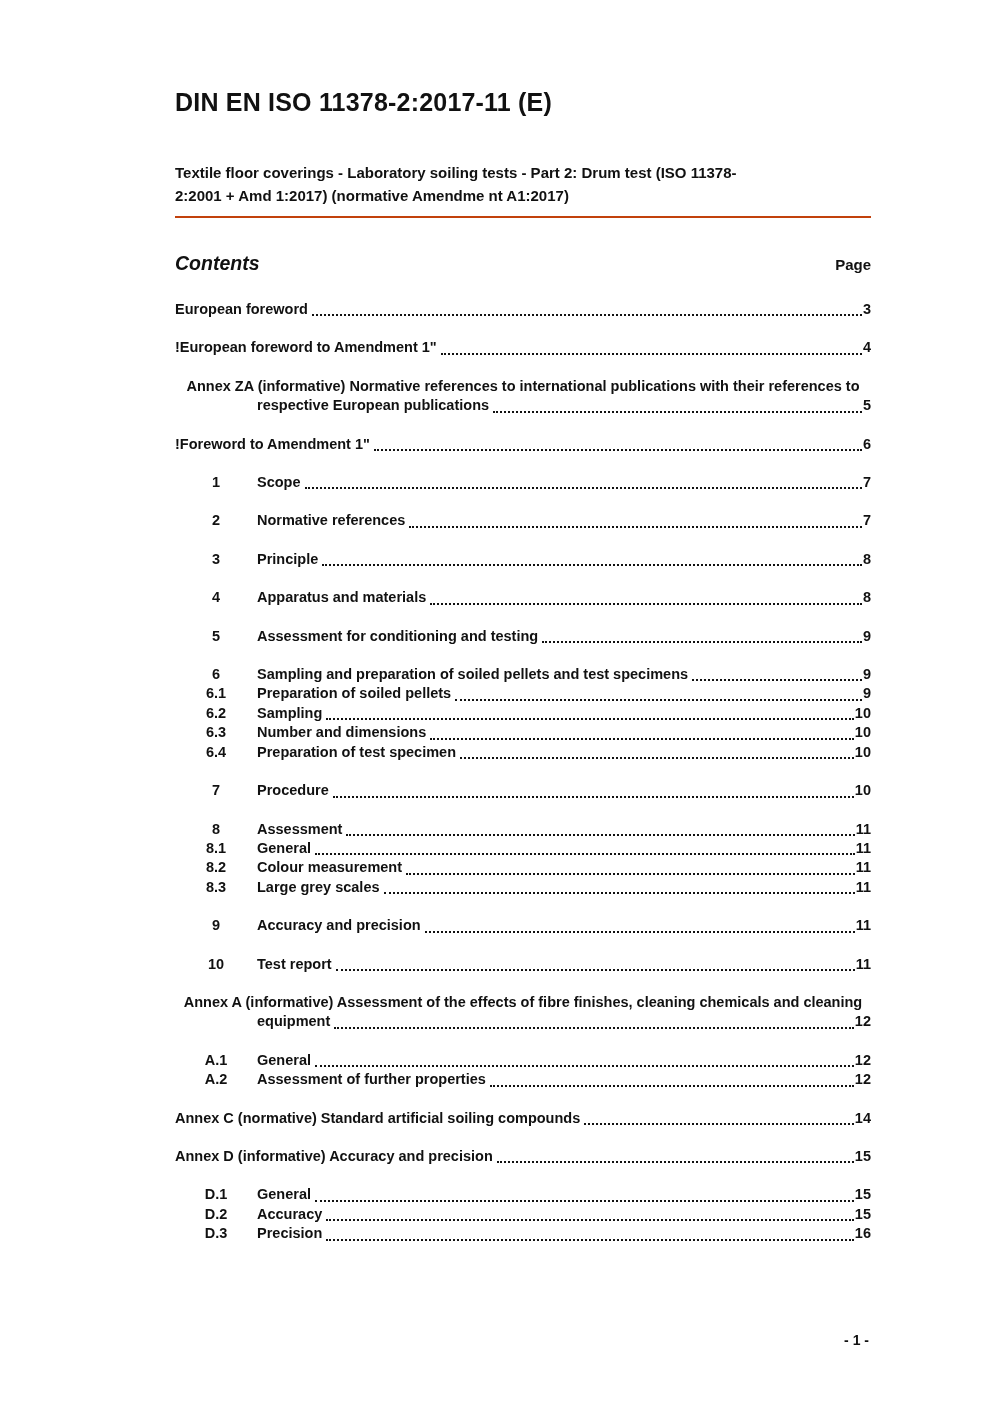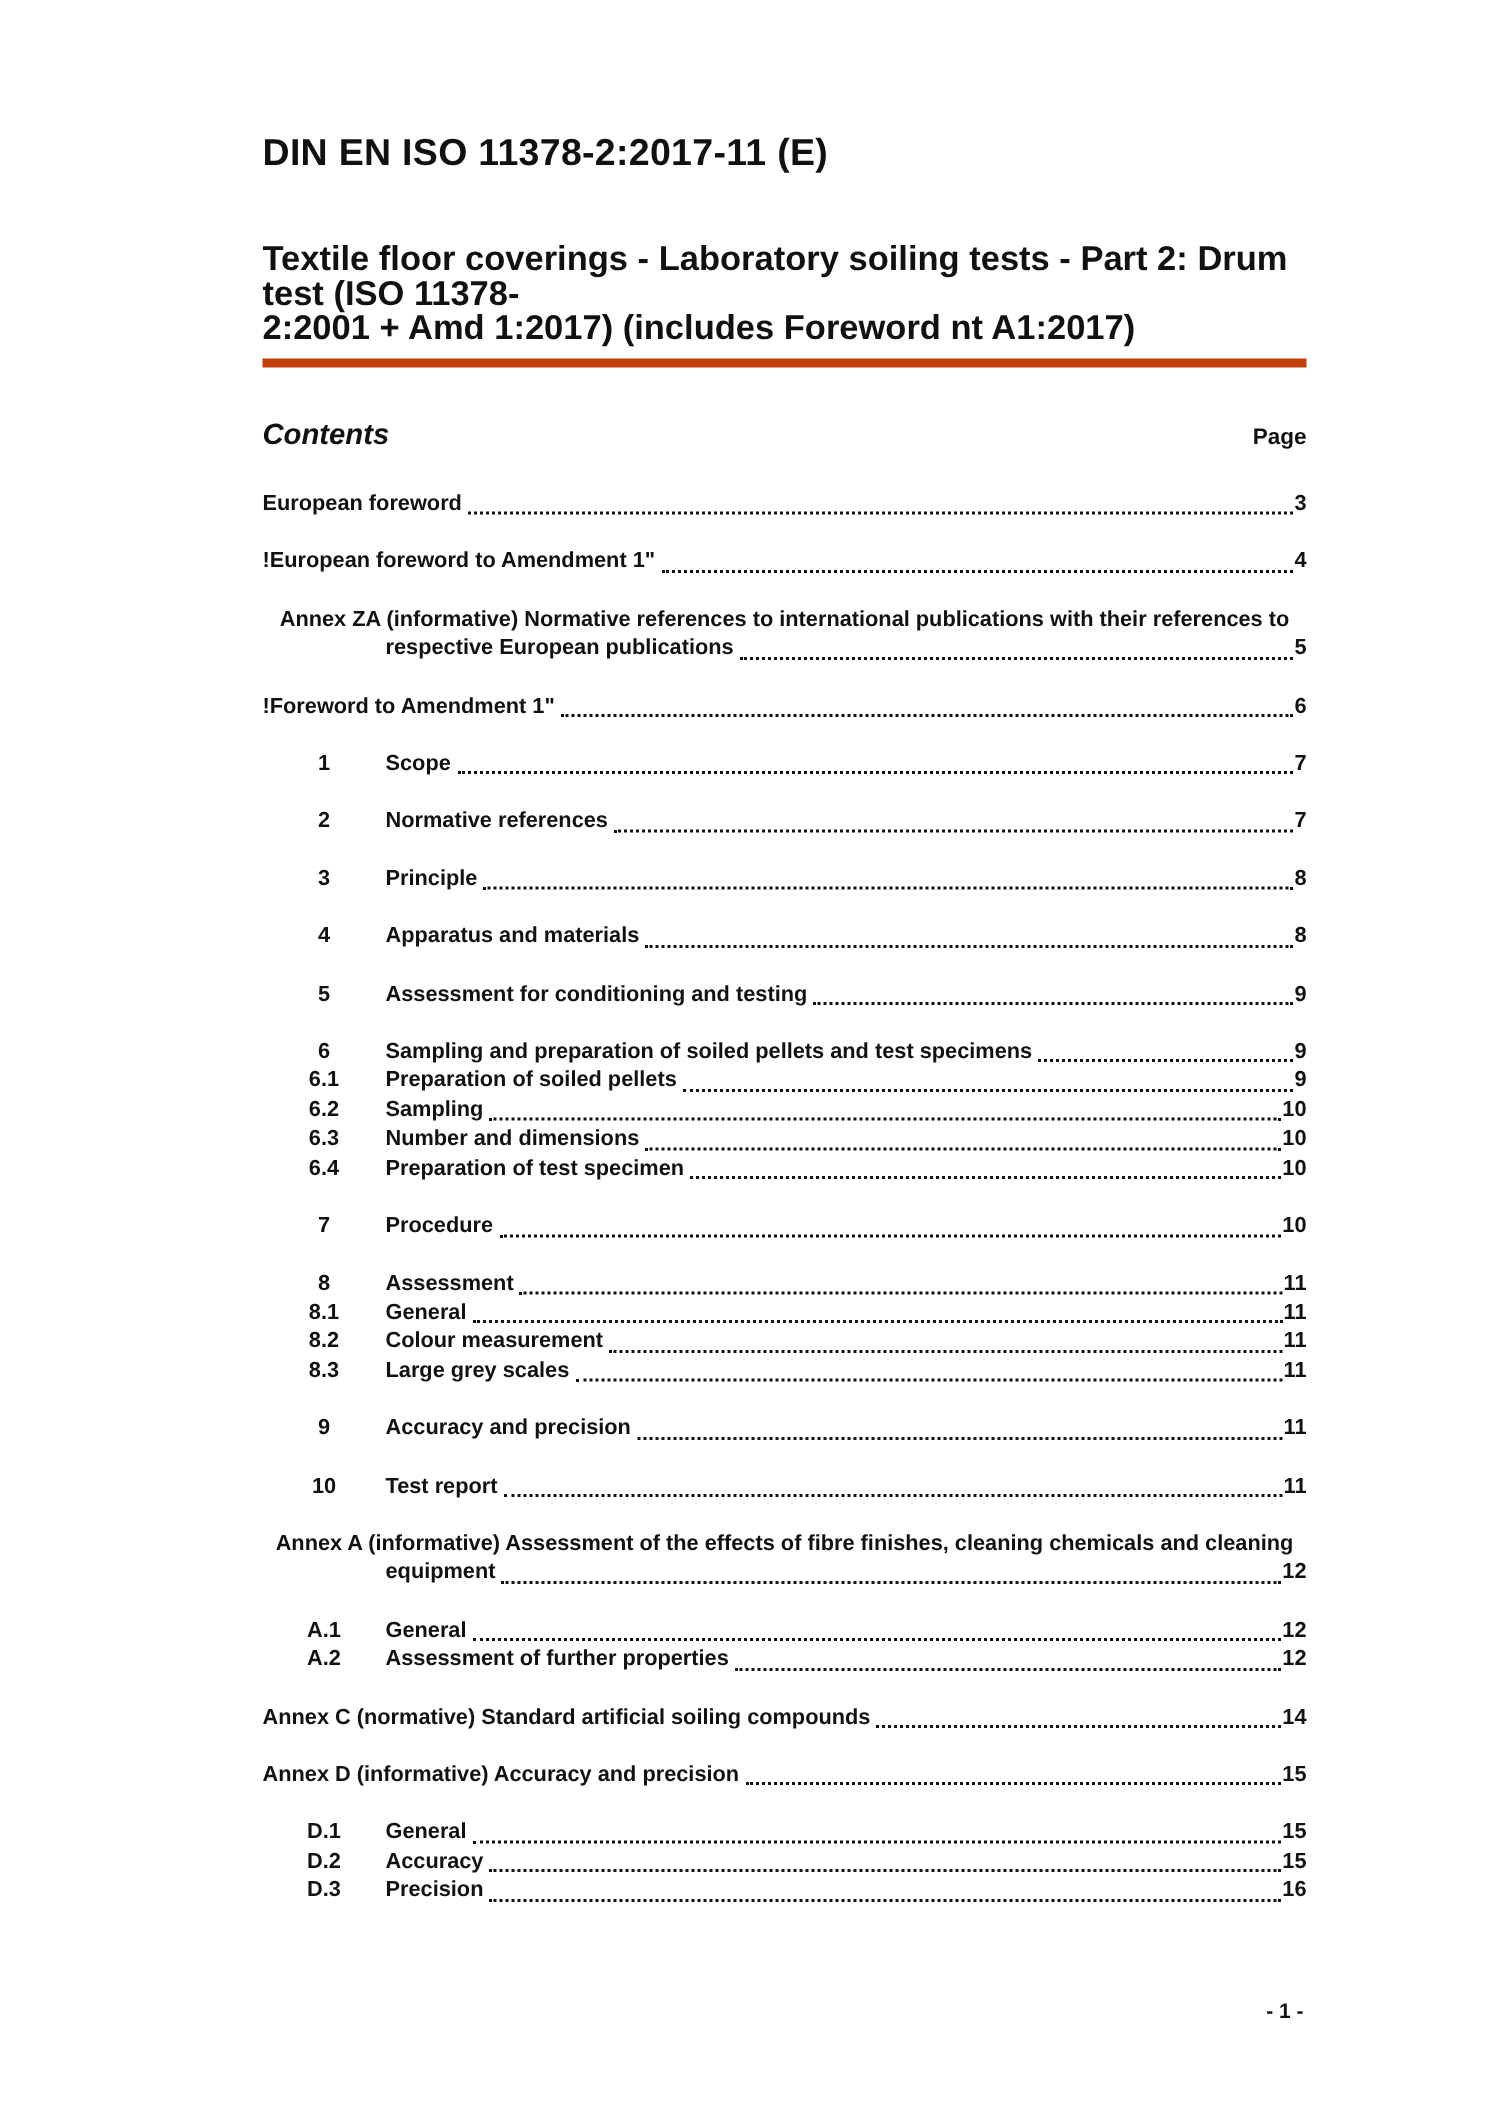--- a/index.html
+++ b/index.html
@@ -15,25 +15,25 @@
   }
   .content { padding: 88px 64px 0 118px; }
   .doc-title {
     margin: 0;
     font-size: 25px;
     font-weight: bold;
     letter-spacing: 0.2px;
   }
   .doc-subtitle {
     margin-top: 44px;
-    font-size: 23px;
+    font-size: 15px;
     font-weight: bold;
     line-height: 23px;
     padding-bottom: 9px;
-    border-bottom: 6px solid #c2410c;
+    border-bottom: 2px solid #c2410c;
   }
   .contents-bar {
     margin-top: 34px;
     display: flex;
     justify-content: space-between;
     align-items: baseline;
   }
   .contents-heading { font-size: 19.5px; font-weight: bold; font-style: italic; }
   .page-label { font-size: 15px; font-weight: bold; }
   .toc {
@@ -65,21 +65,21 @@
 </style>
 </head>
 <body>
 
 <div class="page">
   <div class="content">
     <h1 class="doc-title">DIN EN ISO 11378-2:2017-11 (E)</h1>
 
     <div class="doc-subtitle">
       <div>Textile floor coverings - Laboratory soiling tests - Part 2: Drum test (ISO 11378-</div>
-      <div>2:2001 + Amd 1:2017) (includes Foreword nt A1:2017)</div>
+      <div>2:2001 + Amd 1:2017) (normative Amendme nt A1:2017)</div>
     </div>
 
     <div class="contents-bar">
       <span class="contents-heading">Contents</span>
       <span class="page-label">Page</span>
     </div>
 
     <div class="toc">
         <div class="toc-entry gap">
           <div class="toc-row">

